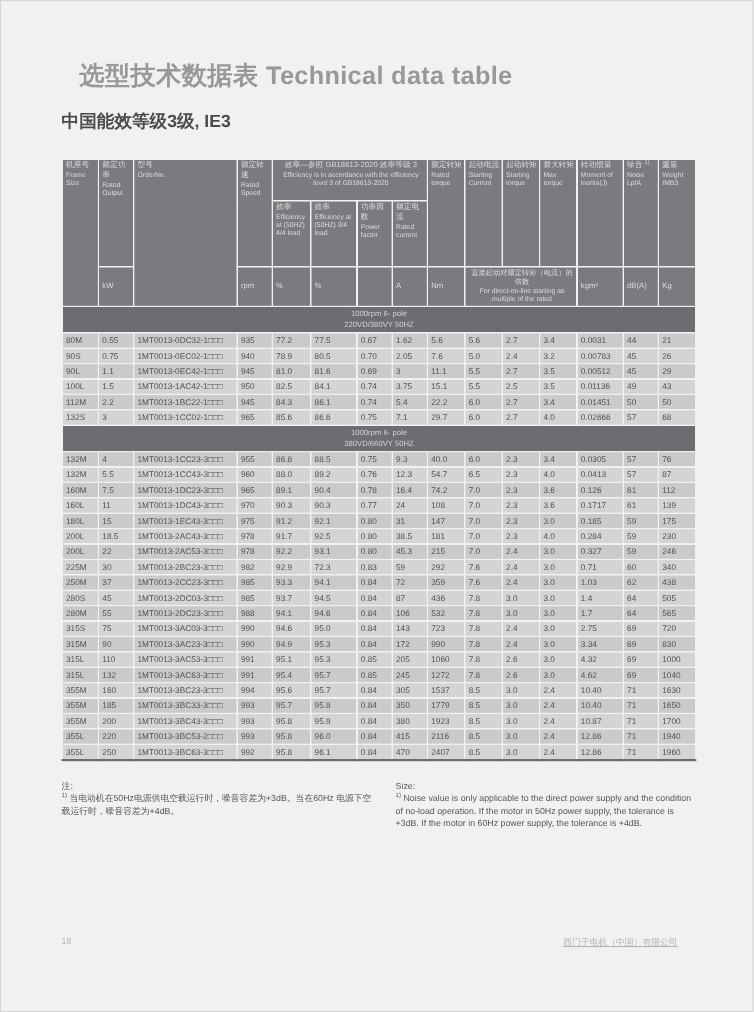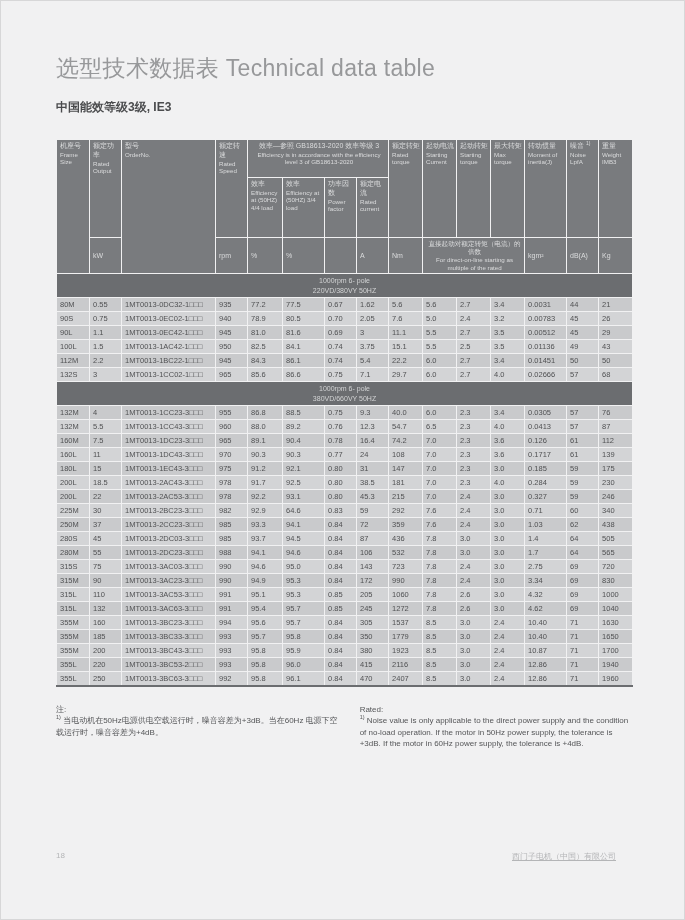--- a/index.html
+++ b/index.html
@@ -1,22 +1,22 @@
 <!DOCTYPE html>
 <html><head>
 <meta charset="utf-8">
 <style>
   html,body{margin:0;padding:0;}
   body{background:#e9e9ea;font-family:"Liberation Sans","DejaVu Sans",sans-serif;}
   .page{
     width:685px;height:920px;background:#f1f1f2;box-sizing:border-box;
     padding:0 55px;position:relative;border:1px solid #d7d7d8;overflow:hidden;
   }
-  .title{margin:0;padding-top:52px;font-size:23px;font-weight:400;color:#97989a;letter-spacing:.3px;}
-  .subtitle{margin-top:15px;font-size:12px;font-weight:700;color:#4a4b4d;}
+  .title{margin:16px;padding-top:36px;font-size:23px;font-weight:700;color:#97989a;letter-spacing:.3px;}
+  .subtitle{margin-top:15px;font-size:16px;font-weight:700;color:#4a4b4d;}
   table{border-collapse:collapse;table-layout:fixed;width:576px;margin-top:23px;}
   th,td{border:1px solid #f1f1f2;box-sizing:border-box;padding:2px 1px 2px 3px;text-align:left;vertical-align:top;overflow:hidden;}
   thead th{background:#797b7e;color:#dbdcdd;font-weight:400;}
   thead tr.hr1{height:38px;}
   thead tr.hr2{height:60px;}
   thead tr.hr3{height:26px;}
   .zh{display:block;font-size:7px;line-height:1.25;}
   .en{display:block;font-size:6.2px;line-height:1.2;}
   th.group{text-align:center;vertical-align:top;}
   th.unit{font-size:7px;vertical-align:middle;font-weight:400;}
@@ -382,21 +382,21 @@
           <td>0.327</td>
           <td>59</td>
           <td>246</td>
         </tr>
         <tr class="data-row alt">
           <td>225M</td>
           <td>30</td>
           <td>1MT0013-2BC23-3□□□</td>
           <td>982</td>
           <td>92.9</td>
-          <td>64.6</td>
+          <td>72.3</td>
           <td>0.83</td>
           <td>59</td>
           <td>292</td>
           <td>7.6</td>
           <td>2.4</td>
           <td>3.0</td>
           <td>0.71</td>
           <td>60</td>
           <td>340</td>
         </tr>
@@ -607,21 +607,21 @@
       </tbody>
   </table>
 
   <div class="notes">
     <div class="note-col note-zh">
       <span class="note-title">注:</span>
       <sup class="note-sup">1)</sup>
       <span>当电动机在50Hz电源供电空载运行时，噪音容差为+3dB。当在60Hz 电源下空载运行时，噪音容差为+4dB。</span>
     </div>
     <div class="note-col note-en">
-      <span class="note-title">Rated:</span>
+      <span class="note-title">Size:</span>
       <sup class="note-sup">1)</sup>
       <span>Noise value is only applicable to the direct power supply and the condition of no-load operation. If the motor in 50Hz power supply, the tolerance is +3dB. If the motor in 60Hz power supply, the tolerance is +4dB.</span>
     </div>
   </div>
 
   <div class="footer">
     <span class="pageno">18</span>
     <span class="company">西门子电机（中国）有限公司</span>
   </div>
 </div>

